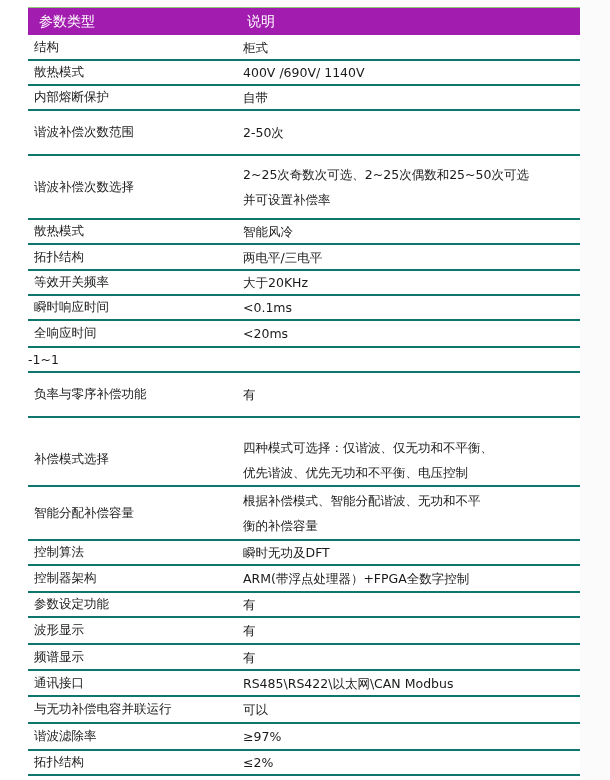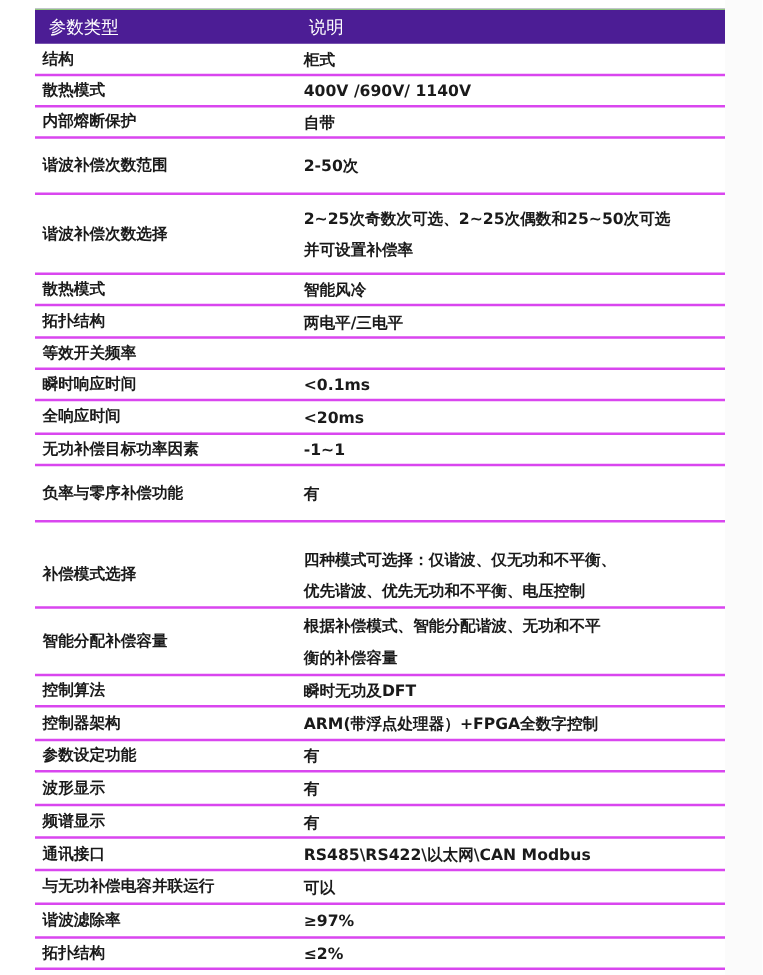--- a/index.html
+++ b/index.html
@@ -24,42 +24,41 @@
     background: #fbfbfb;
   }
   .spec-table {
     position: absolute;
     left: 28px;
     top: 7px;
     width: 552px;
   }
   .header-row {
     height: 27px;
-    background: #4c1d95;
+    background: #a21caf;
     border-top: 1px solid #8fc47d;
     display: flex;
     align-items: center;
     color: #ffffff;
     font-size: 14px;
   }
   .header-row .c1 {
     width: 215px;
     padding-left: 11px;
     box-sizing: border-box;
   }
   .header-row .c2 {
     padding-left: 4px;
   }
   .row {
     display: flex;
     align-items: center;
-    border-bottom: 2px solid #d946ef;
+    border-bottom: 2px solid #0f766e;
     box-sizing: border-box;
     font-size: 12.5px;
-    font-weight: bold;
   }
   .row .c1 {
     width: 215px;
     padding-left: 6px;
     box-sizing: border-box;
     flex: none;
   }
   .row .c2 {
     flex: 1;
     padding-left: 0px;
@@ -125,35 +124,37 @@
       </div>
   </div>
   <div class="row h26">
     <div class="c1">拓扑结构</div>
     <div class="c2">
         <span class="line">两电平/三电平</span>
       </div>
   </div>
   <div class="row h25">
     <div class="c1">等效开关频率</div>
+    <div class="c2">
+        <span class="line">大于20KHz</span>
+      </div>
   </div>
   <div class="row h25">
     <div class="c1">瞬时响应时间</div>
     <div class="c2">
         <span class="line">&lt;0.1ms</span>
       </div>
   </div>
   <div class="row h27">
     <div class="c1">全响应时间</div>
     <div class="c2">
         <span class="line">&lt;20ms</span>
       </div>
   </div>
   <div class="row h25">
-    <div class="c1">无功补偿目标功率因素</div>
     <div class="c2">
         <span class="line">-1~1</span>
       </div>
   </div>
   <div class="row h28">
     <div class="c1">负率与零序补偿功能</div>
     <div class="c2">
         <span class="line">有</span>
       </div>
   </div>

